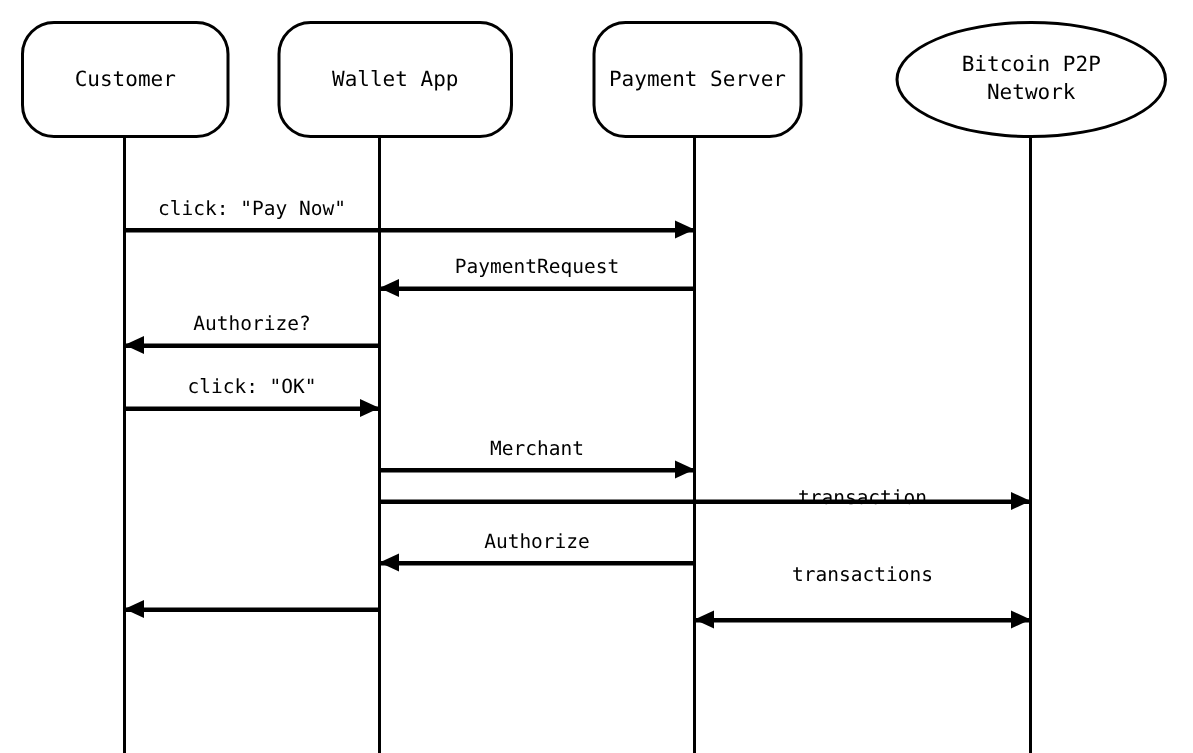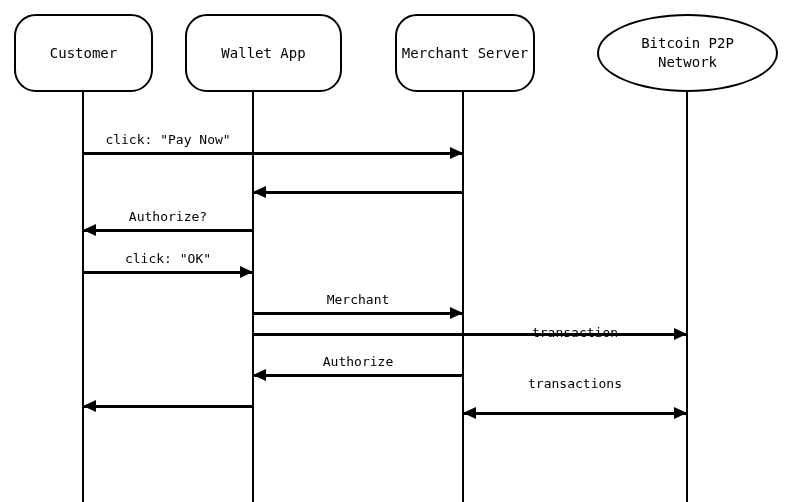--- a/index.html
+++ b/index.html
@@ -67,30 +67,31 @@
   }
 </style>
 </head>
 <body>
 
 <div id="canvas" style="width: 795px; height: 502px;">
     <div class="actor-box" style="left: 14px; top: 14px; width: 139px; height: 78px; border-color: rgb(0, 0, 0); background: rgb(255, 255, 255);"><span>Customer</span></div>
     <div class="lifeline" style="left: 82px; top: 92px; height: 410px; background: rgb(0, 0, 0);"></div>
     <div class="actor-box" style="left: 185px; top: 14px; width: 157px; height: 78px; border-color: rgb(0, 0, 0); background: rgb(255, 255, 255);"><span>Wallet App</span></div>
     <div class="lifeline" style="left: 252px; top: 92px; height: 410px; background: rgb(0, 0, 0);"></div>
-    <div class="actor-box" style="left: 395px; top: 14px; width: 140px; height: 78px; border-color: rgb(0, 0, 0); background: rgb(255, 255, 255);"><span>Merchant Server</span></div>
+    <div class="actor-box" style="left: 395px; top: 14px; width: 140px; height: 78px; border-color: rgb(0, 0, 0); background: rgb(255, 255, 255);"><span>Payment Server</span></div>
     <div class="lifeline" style="left: 462px; top: 92px; height: 410px; background: rgb(0, 0, 0);"></div>
     <div class="actor-box actor-ellipse" style="left: 597px; top: 14px; width: 181px; height: 78px; border-color: rgb(0, 0, 0); background: rgb(255, 255, 255); align-items: center;"><span>Bitcoin P2P
 Network</span></div>
     <div class="lifeline" style="left: 686px; top: 92px; height: 410px; background: rgb(0, 0, 0);"></div>
     <div class="msg-line" style="left: 83px; top: 152px; width: 380px; background: rgb(0, 0, 0);"></div>
     <div class="arrowhead arrowhead-right" style="top: 147px; left: 450px;"></div>
     <div class="msg-label" style="left: 168px; top: 132px;">click: "Pay Now"</div>
     <div class="msg-line" style="left: 253px; top: 191px; width: 210px; background: rgb(0, 0, 0);"></div>
     <div class="arrowhead arrowhead-left" style="top: 186px; left: 253px;"></div>
+    <div class="msg-label" style="left: 358px; top: 171px;">PaymentRequest</div>
     <div class="msg-line" style="left: 83px; top: 229px; width: 170px; background: rgb(0, 0, 0);"></div>
     <div class="arrowhead arrowhead-left" style="top: 224px; left: 83px;"></div>
     <div class="msg-label" style="left: 168px; top: 209px;">Authorize?</div>
     <div class="msg-line" style="left: 83px; top: 271px; width: 170px; background: rgb(0, 0, 0);"></div>
     <div class="arrowhead arrowhead-right" style="top: 266px; left: 240px;"></div>
     <div class="msg-label" style="left: 168px; top: 251px;">click: "OK"</div>
     <div class="msg-line" style="left: 253px; top: 312px; width: 210px; background: rgb(0, 0, 0);"></div>
     <div class="arrowhead arrowhead-right" style="top: 307px; left: 450px;"></div>
     <div class="msg-label" style="left: 358px; top: 292px;">Merchant</div>
     <div class="msg-line" style="left: 253px; top: 333px; width: 434px; background: rgb(0, 0, 0);"></div>

